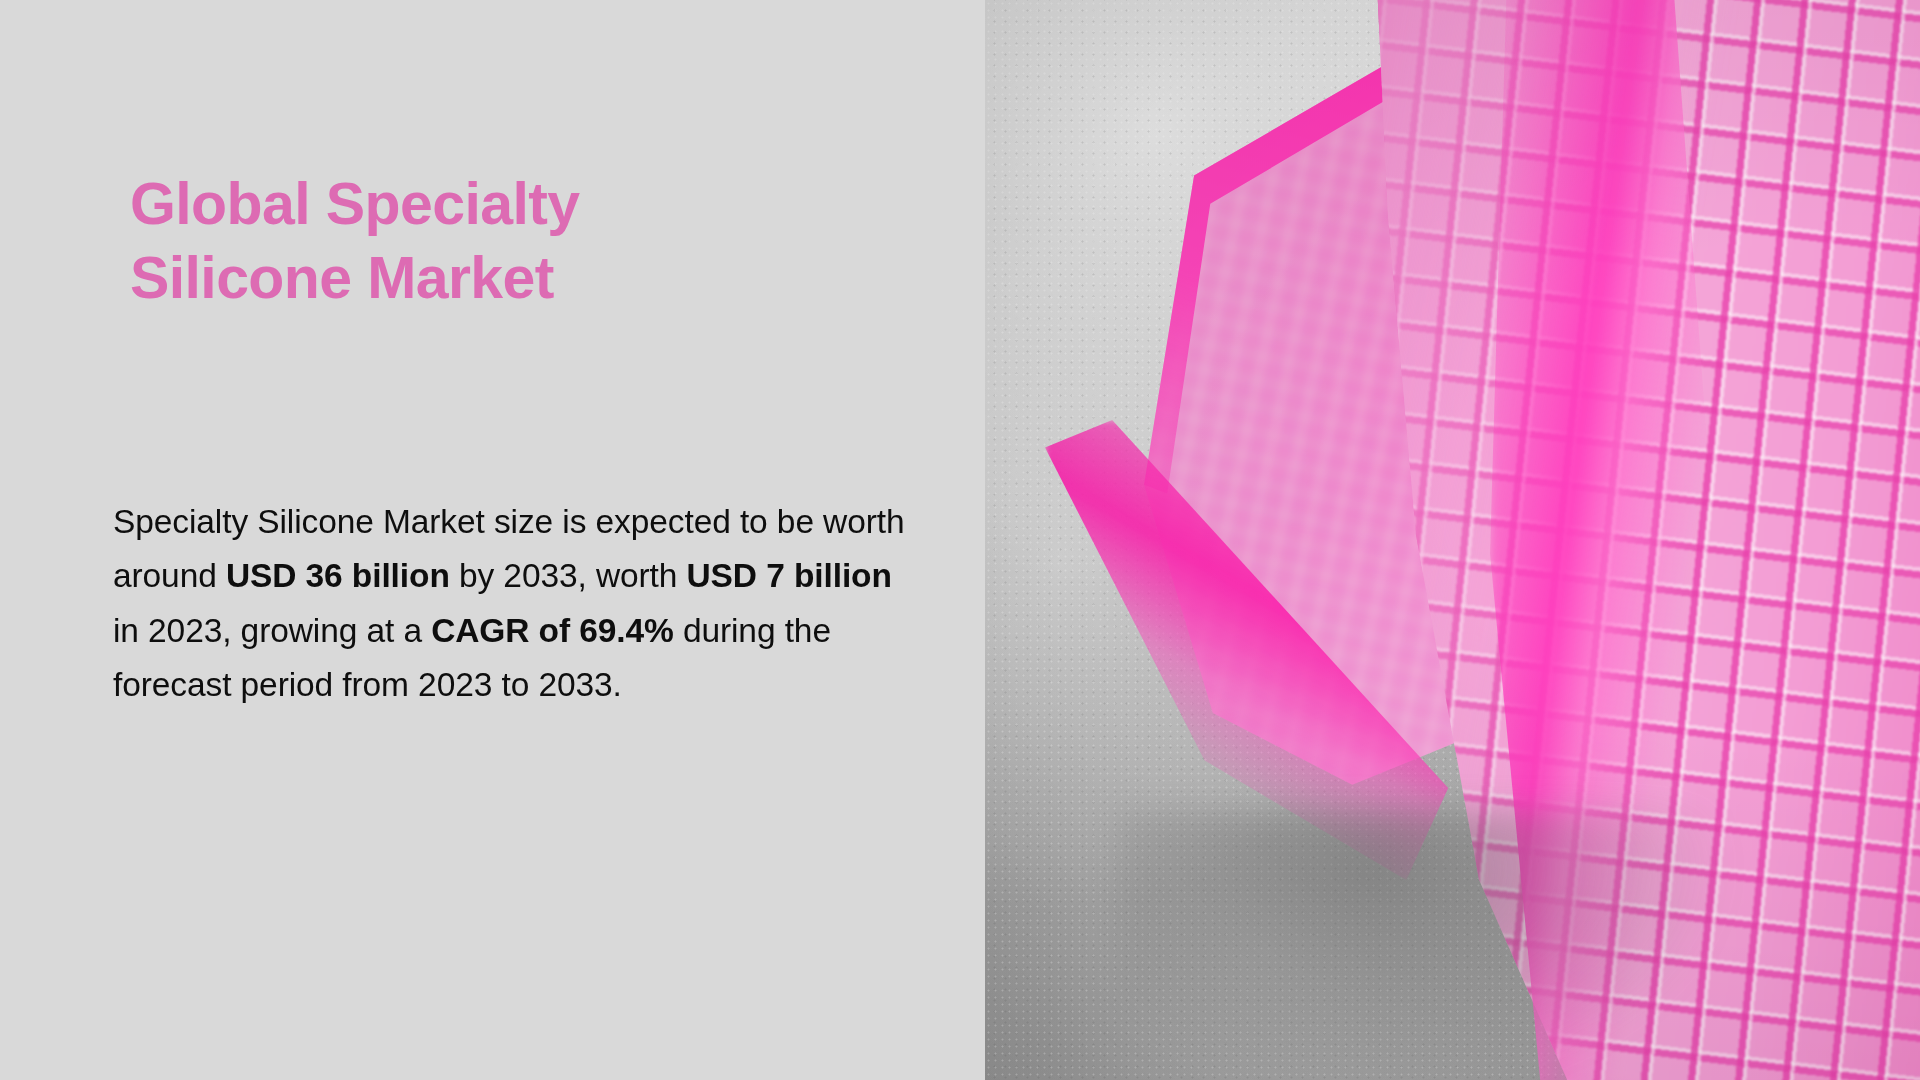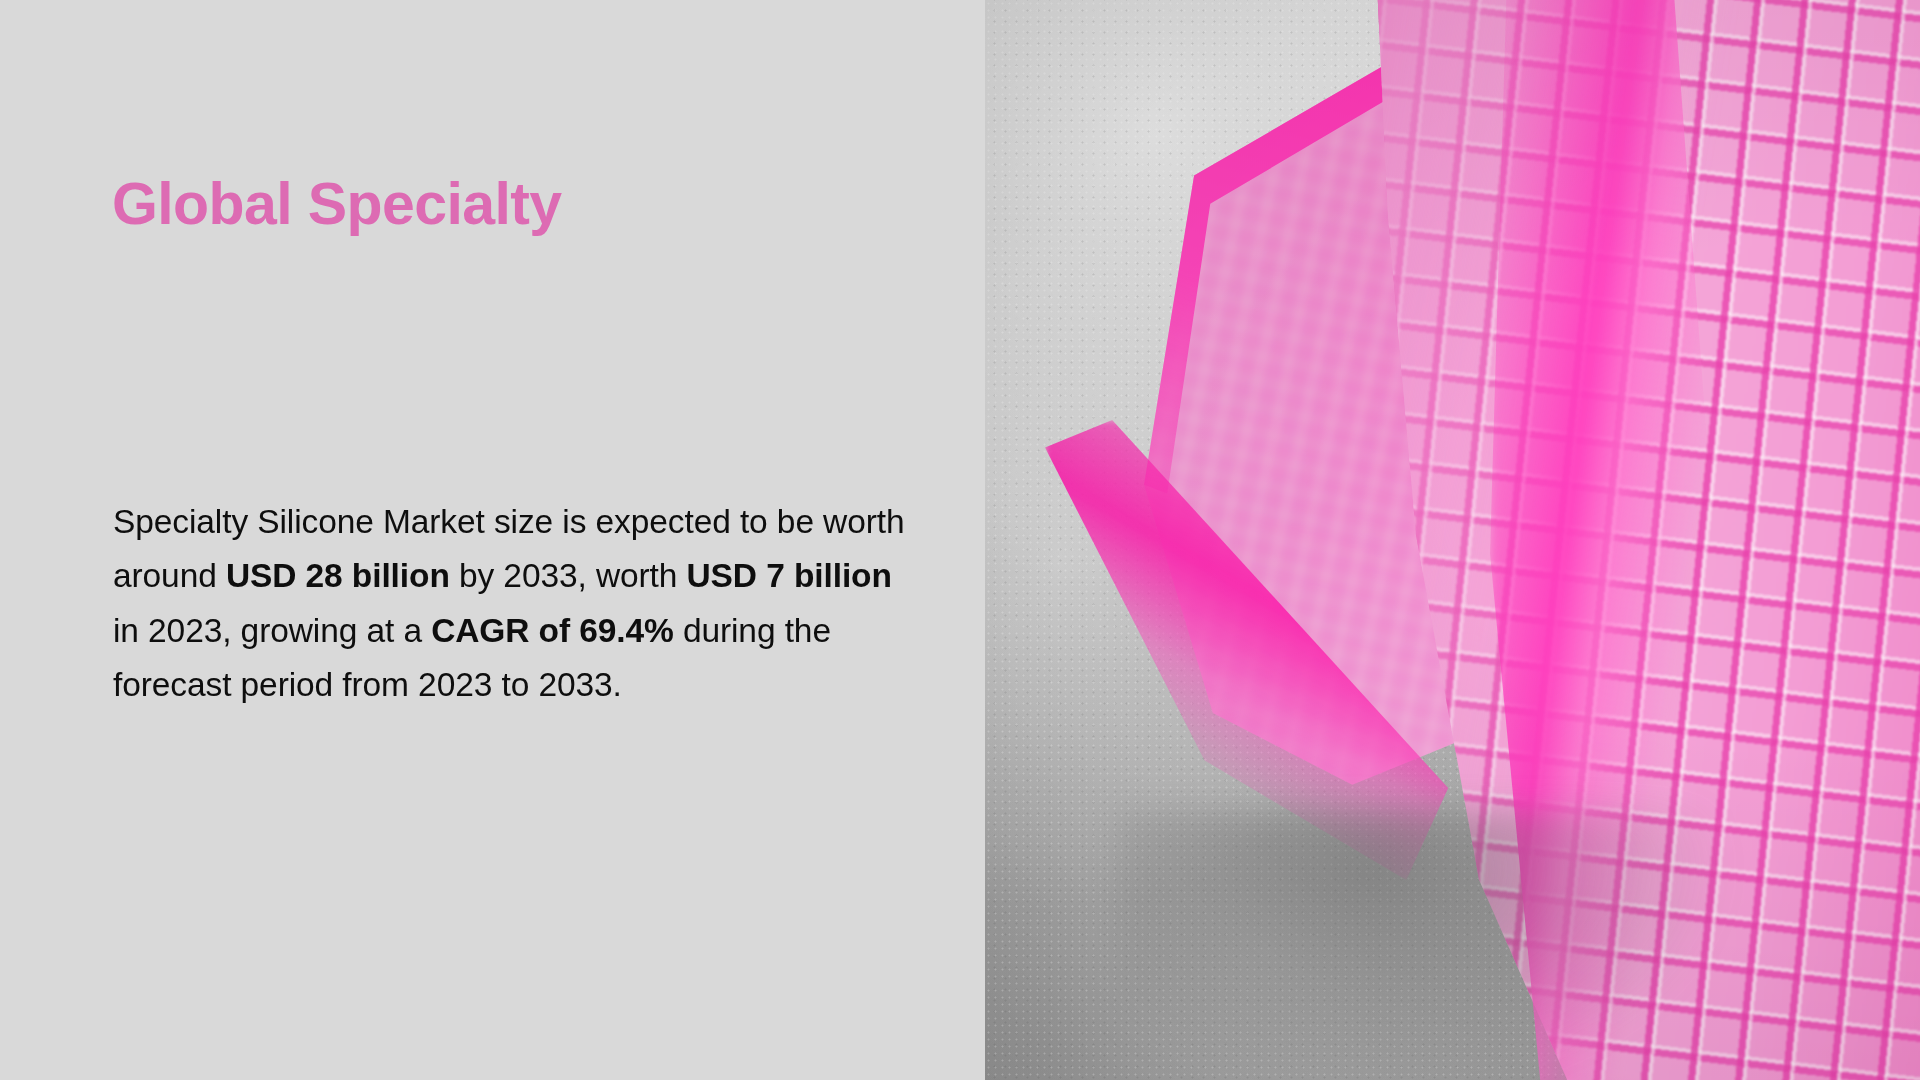--- a/index.html
+++ b/index.html
@@ -23,21 +23,21 @@
     position:relative;
     width:985px;
     height:1080px;
     background:#d9d9d9;
     flex:0 0 985px;
     overflow:hidden;
   }
 
   .title {
     position:absolute;
-    left:112px;
+    left:130px;
     top:168px;
     width:700px;
     color:#dd6bb3;
     font-weight:700;
     font-size:59px;
     line-height:1.25;
     letter-spacing:-0.6px;
   }
   .title .tline { display:block; white-space:nowrap; }
 
@@ -235,23 +235,24 @@
 </style>
 </head>
 <body>
 
 <div class="banner">
 
   <section class="text-panel">
 
     <h1 class="title">
       <span class="tline">Global Specialty</span>
+      <span class="tline">Silicone Market</span>
     </h1>
 
-    <p class="body-copy"><span>Specialty Silicone Market size is expected to be worth around </span><b>USD 28 billion</b><span> by 2033, worth </span><b>USD 7 billion</b><span> in 2023, growing at a </span><b>CAGR of 69.4%</b><span> during the forecast period from 2023 to 2033.</span></p>
+    <p class="body-copy"><span>Specialty Silicone Market size is expected to be worth around </span><b>USD 36 billion</b><span> by 2033, worth </span><b>USD 7 billion</b><span> in 2023, growing at a </span><b>CAGR of 69.4%</b><span> during the forecast period from 2023 to 2033.</span></p>
 
   </section>
 
   <section class="photo-panel">
     <div class="bg-stone"></div>
     <div class="bg-grain"></div>
 
     <div class="mat-flat"></div>
     <div class="mat-flat-ribs"></div>
     <div class="mat-flat-ribs2"></div>

